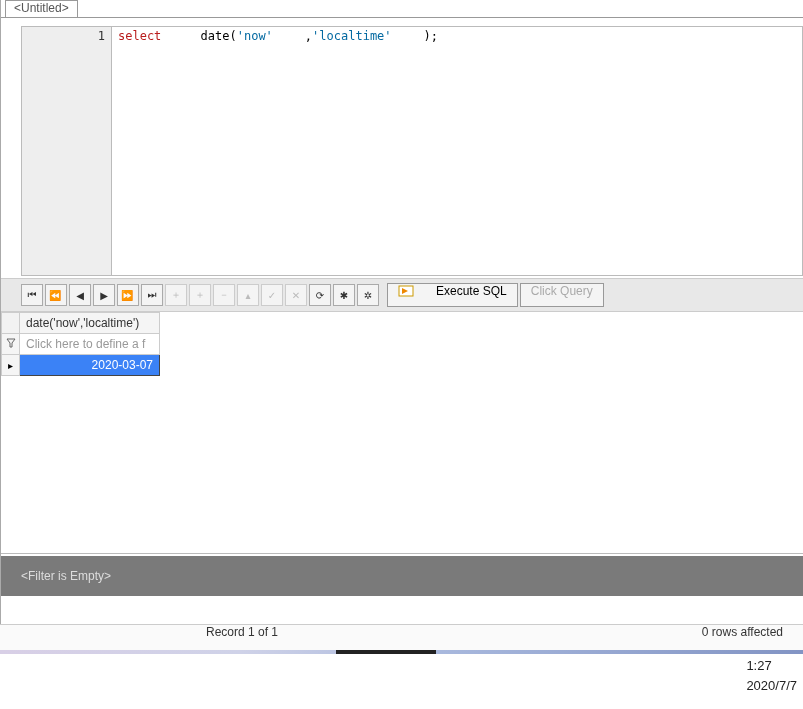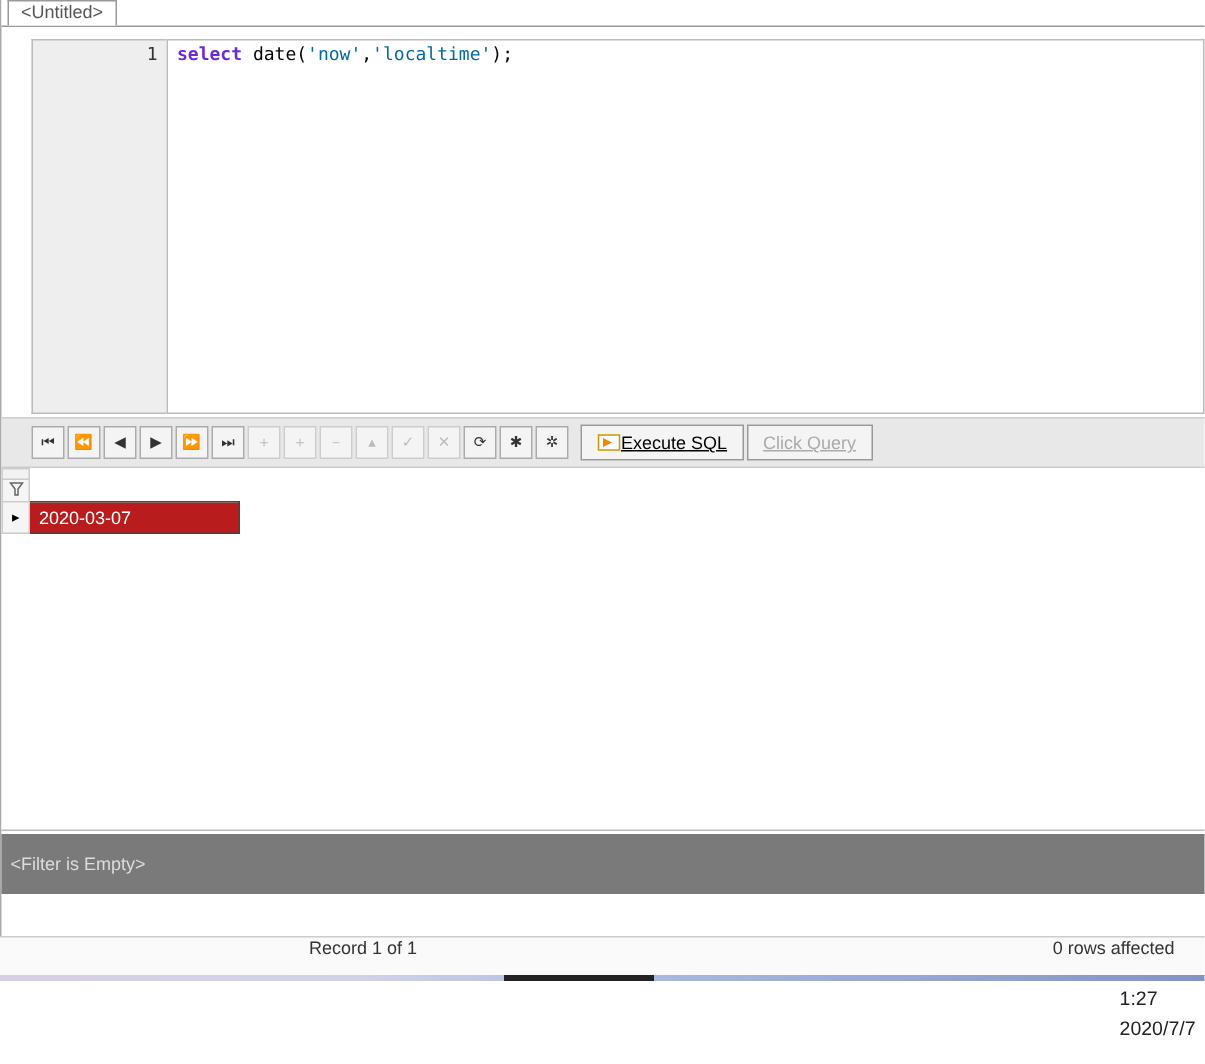--- a/index.html
+++ b/index.html
@@ -6,44 +6,44 @@
 body { font-family: "Segoe UI", Tahoma, sans-serif; font-size: 12px; background: #fff; width: 803px; height: 709px; overflow: hidden; position: relative; }
 
 .main-area { position: absolute; left: 0; top: 0; right: 0; height: 624px; border-left: 1px solid #aaa; }
 
 .tab-bar { height: 18px; padding-left: 4px; display: flex; align-items: flex-start; border-bottom: 1px solid #999; background: #fff; }
 .tab { padding: 0 8px; font-size: 12px; color: #555; border: 1px solid #999; border-bottom: none; background: #fff; margin-right: 8px; position: relative; top: 0; height: 17px; line-height: 15px; }
 
 .editor-area { display: flex; height: 258px; padding: 8px 0 0 20px; }
 .gutter { width: 90px; background: #eee; border: 1px solid #bbb; border-right: none; text-align: right; padding: 2px 6px 0 0; font-family: Consolas, monospace; font-size: 12px; color: #333; }
 .code-area { flex: 1; background: #fff; border: 1px solid #bbb; padding: 2px 6px; font-family: Consolas, monospace; font-size: 12px; white-space: pre; }
-.kw { color: #6d28d9; font-weight: bold; }
+.kw { color: #b91c1c; font-weight: normal; }
 .str { color: #0369a1; }
-.plain { color: #000; }
+.plain { color: #000; margin-left: 32px; }
 
 .toolbar { display: flex; align-items: center; gap: 2px; padding: 4px 20px; background: #e8e8e8; border-bottom: 1px solid #ccc; border-top: 1px solid #ccc; margin-top: 2px; }
 .tb-btn { width: 22px; height: 22px; border: 1px solid #aaa; background: #f4f4f4; display: flex; align-items: center; justify-content: center; font-size: 10px; color: #333; cursor: pointer; }
 .tb-btn.dis { color: #bbb; border-color: #ccc; cursor: default; }
 .tb-sep { width: 4px; }
-.exec-btn, .stop-btn { height: 24px; padding: 0 10px; border: 1px solid #999; background: #f4f4f4; display: flex; align-items: center; gap: 0; font-size: 12px; cursor: pointer; text-decoration: underline; }
+.exec-btn, .stop-btn { height: 24px; padding: 0 10px; border: 1px solid #999; background: #f4f4f4; display: flex; gap: 22px; font-size: 12px; cursor: pointer; }
 .stop-btn { color: #aaa; cursor: default; }
 .exec-icon svg { display: block; }
 
 .results-area { padding: 0; background: #fff; height: 242px; border-bottom: 1px solid #bbb; }
 .grid { display: table; border-collapse: collapse; }
 .grid-row { display: table-row; }
 .grid-cell { display: table-cell; border: 1px solid #ccc; padding: 3px 6px; font-size: 12px; vertical-align: middle; }
 .grid-head-left { width: 18px; background: #f2f2f2; }
 .grid-head { background: #f5f5f5; color: #333; width: 140px; }
 .filter-left { background: #f5f5f5; width: 18px; text-align: center; padding: 0; }
 .filter-cell { color: #999; width: 140px; }
 .data-left { background: #f5f5f5; width: 18px; text-align: center; font-size: 10px; padding: 0 2px; }
-.data-cell { background: #b91c1c; color: #fff; width: 140px; border-color: #444; }
+.data-cell { background: #3b82f6; color: #fff; width: 140px; border-color: #444; text-align: right; }
 
-.filter-bar { background: #7a7a7a; color: #ddd; padding: 8px 6px; font-size: 12px; height: 40px; display: flex; align-items: center; margin-top: 2px; }
+.filter-bar { background: #7a7a7a; color: #ddd; padding: 8px 20px; font-size: 12px; height: 40px; display: flex; align-items: center; margin-top: 2px; }
 
 .status-bar { position: absolute; left: 0; right: 0; top: 624px; height: 26px; border-top: 1px solid #ccc; background: #fafafa; display: flex; align-items: flex-start; font-size: 12px; color: #333; }
 .status-left { width: 200px; }
 .status-center { flex: 0 0 auto; padding-left: 6px; }
 .status-right { margin-left: auto; padding-right: 20px; }
 
 .taskbar { position: absolute; left: 0; right: 0; top: 650px; height: 4px; background: linear-gradient(90deg, #d8cfe6 0%, #cfd2e8 30%, #a8b8dd 55%, #8294c4 100%); }
 .taskbar-dark { position: absolute; left: 336px; width: 100px; top: 650px; height: 4px; background: #222; }
 
 .clock { position: absolute; right: 6px; top: 656px; text-align: left; font-size: 13px; color: #222; line-height: 1.5; }
@@ -89,25 +89,27 @@
     </div>
     <div class="stop-btn">
       <span>Click Query</span>
     </div>
   </div>
 
   <div class="results-area">
     <div class="grid">
       <div class="grid-row">
         <div class="grid-cell grid-head-left"></div>
+        <div class="grid-cell grid-head">date('now','localtime')</div>
       </div>
       <div class="grid-row">
         <div class="grid-cell filter-left"><svg width="10" height="10">
               <path d="M1 1 L9 1 L6 5 L6 9 L4 9 L4 5 Z" fill="none" stroke="#666" stroke-width="1"></path>
             </svg></div>
+        <div class="grid-cell filter-cell">Click here to define a f</div>
       </div>
       <div class="grid-row">
         <div class="grid-cell data-left">▸</div>
         <div class="grid-cell data-cell">2020-03-07</div>
       </div>
     </div>
   </div>
 
   <div class="filter-bar">
     <span>&lt;Filter is Empty&gt;</span>

